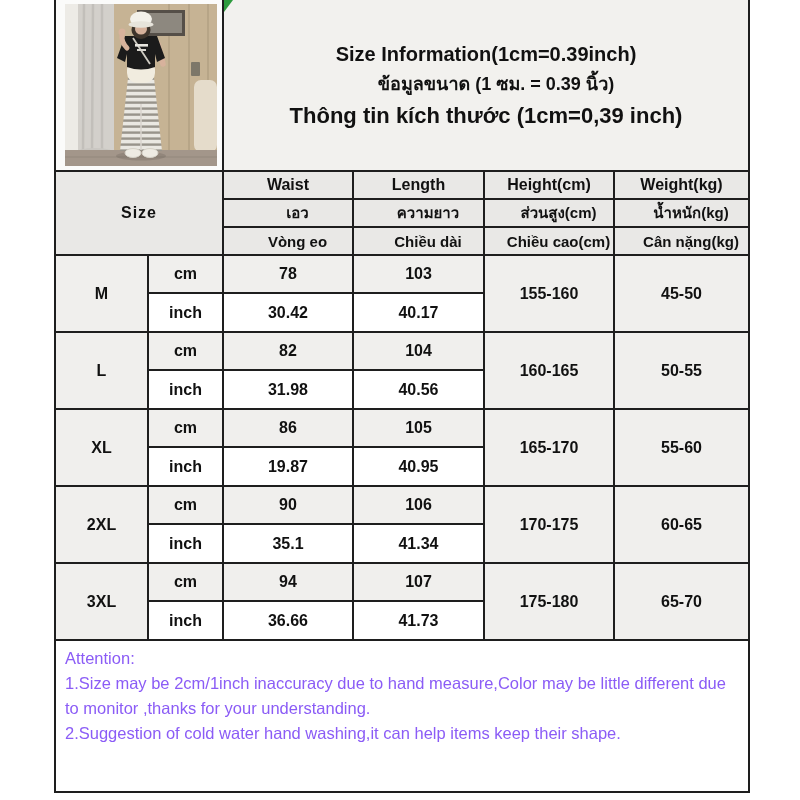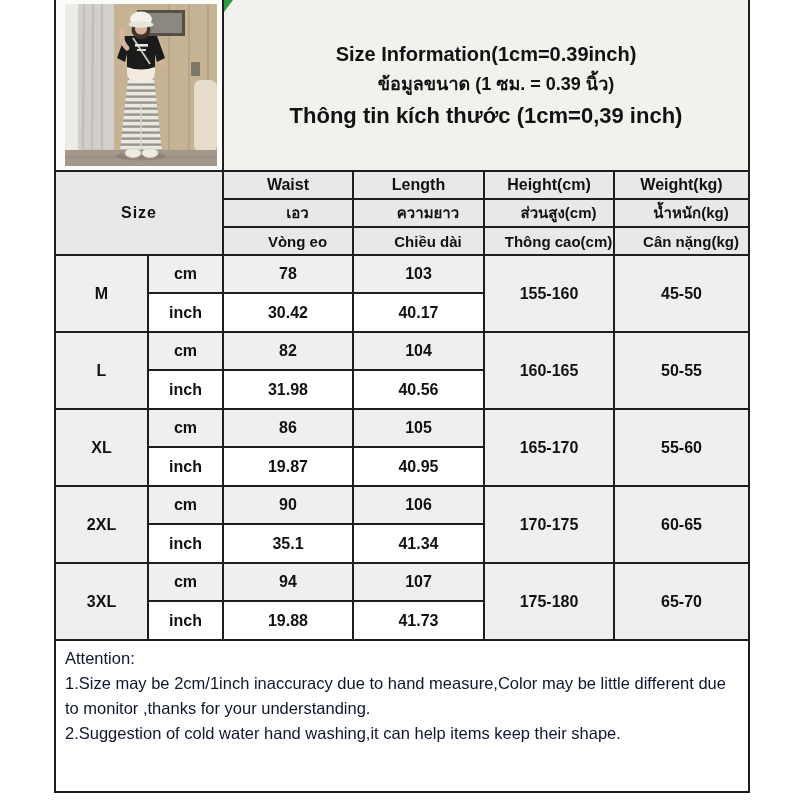--- a/index.html
+++ b/index.html
@@ -27,21 +27,21 @@
   
   tr.cm-row{height:38px;}
   tr.inch-row{height:39px;}
   td.size-label{background:#e2e1df;font-size:17px;}
   tr.cm-row td{background:#f0efed;font-size:16px;}
   tr.inch-row td{background:#ffffff;font-size:16px;}
   td.merged{background:#f0efed;font-size:16px;}
   
   tr.attention-row{height:152px;}
   td.attention-cell{background:#fff;text-align:left;vertical-align:top;font-weight:normal;
-    padding:5px 9px;font-size:16.5px;line-height:25px;color:#0f172a;}
+    padding:5px 9px;font-size:16.5px;line-height:25px;color:#8b5cf6;}
   .photo-frame{width:152px;height:162px;margin:4px 0 0 3px;}
 </style>
 </head>
 <body>
 
 <div class="sheet">
 <table class="size-table">
   <colgroup>
     <col class="c-size">
         <col class="c-unit">
@@ -121,21 +121,21 @@
   </tr>
   <tr class="hdr">
     <td class="th-lang">เอว</td>
     <td class="th-lang">ความยาว</td>
     <td class="th-lang">ส่วนสูง(cm)</td>
     <td class="th-lang">น้ำหนัก(kg)</td>
   </tr>
   <tr class="hdr">
     <td class="th-lang">Vòng eo</td>
     <td class="th-lang">Chiều dài</td>
-    <td class="th-lang">Thông cao(cm)</td>
+    <td class="th-lang">Chiều cao(cm)</td>
     <td class="th-lang">Cân nặng(kg)</td>
   </tr>
 
   <tr class="cm-row">
     <td class="size-label" rowspan="2">M</td>
     <td class="size-label">cm</td>
     <td>78</td>
     <td>103</td>
     <td class="merged" rowspan="2">155-160</td>
     <td class="merged" rowspan="2">45-50</td>
@@ -191,21 +191,21 @@
   <tr class="cm-row">
     <td class="size-label" rowspan="2">3XL</td>
     <td class="size-label">cm</td>
     <td>94</td>
     <td>107</td>
     <td class="merged" rowspan="2">175-180</td>
     <td class="merged" rowspan="2">65-70</td>
   </tr>
   <tr class="inch-row">
     <td class="size-label">inch</td>
-    <td>19.88</td>
+    <td>36.66</td>
     <td>41.73</td>
   </tr>
 
   <tr class="attention-row">
     <td class="attention-cell" colspan="6">
       <div>Attention:</div>
       <div>1.Size may be 2cm/1inch inaccuracy due to hand measure,Color may be little different due to monitor ,thanks for your understanding.</div>
       <div>2.Suggestion of cold water hand washing,it can help items keep their shape.</div>
     </td>
   </tr>

